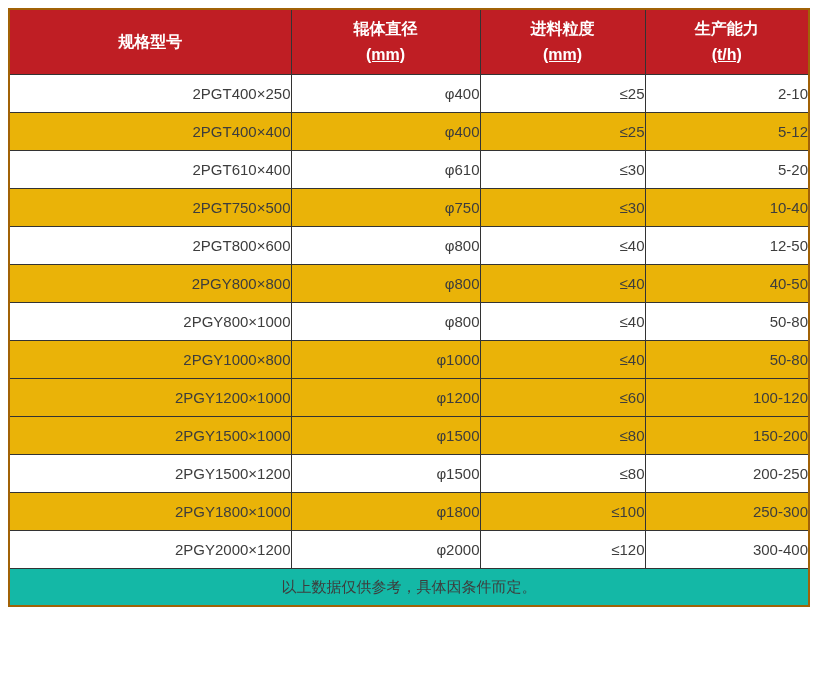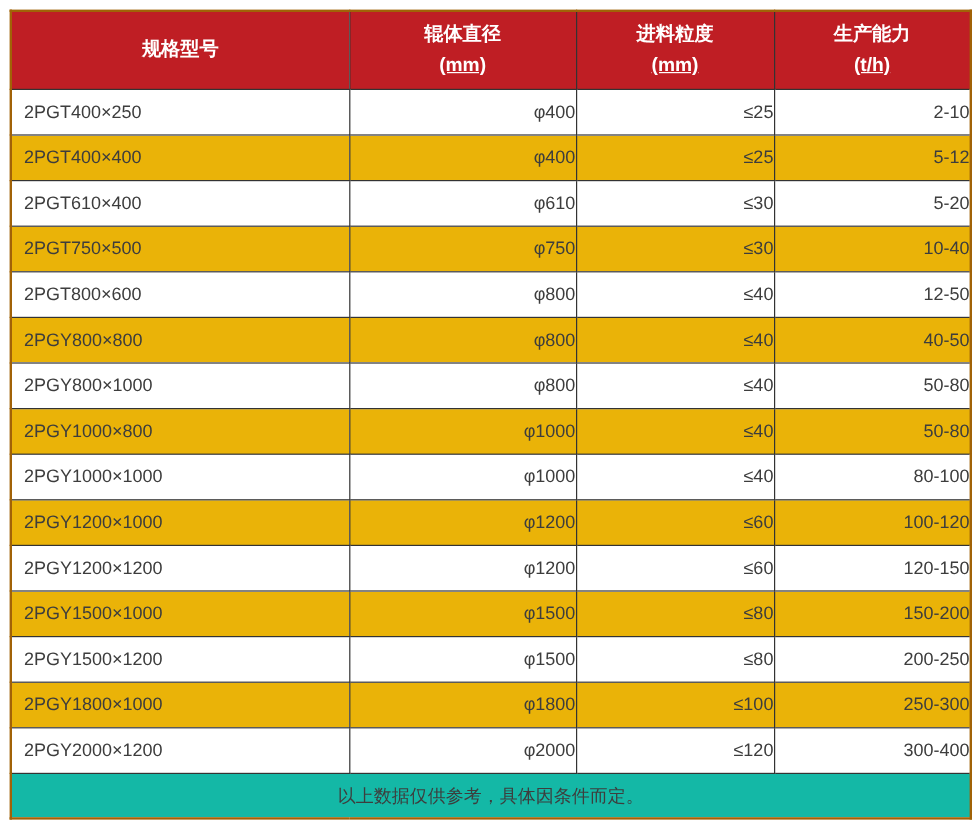--- a/index.html
+++ b/index.html
@@ -51,21 +51,21 @@
     font-size: 15px;
     color: #3d3d3d;
     text-align: right;
     vertical-align: middle;
     background: #ffffff;
   }
   .spec-table tbody tr.alt td {
     background: #eab308;
   }
   .spec-table tbody td.model-cell {
-    text-align: left;
+    text-align: right;
     padding-left: 10px;
   }
   .spec-table tfoot td {
     height: 36px;
     font-size: 15px;
     color: #3d3d3d;
     text-align: center;
     vertical-align: middle;
     background: #14b8a6;
   }
@@ -143,37 +143,25 @@
           <td>φ800</td>
           <td>≤40</td>
           <td>50-80</td>
         </tr>
         <tr class="alt">
           <td class="model-cell">2PGY1000×800</td>
           <td>φ1000</td>
           <td>≤40</td>
           <td>50-80</td>
         </tr>
-        <tr>
-          <td class="model-cell">2PGY1000×1000</td>
-          <td>φ1000</td>
-          <td>≤40</td>
-          <td>80-100</td>
-        </tr>
         <tr class="alt">
           <td class="model-cell">2PGY1200×1000</td>
           <td>φ1200</td>
           <td>≤60</td>
           <td>100-120</td>
-        </tr>
-        <tr>
-          <td class="model-cell">2PGY1200×1200</td>
-          <td>φ1200</td>
-          <td>≤60</td>
-          <td>120-150</td>
         </tr>
         <tr class="alt">
           <td class="model-cell">2PGY1500×1000</td>
           <td>φ1500</td>
           <td>≤80</td>
           <td>150-200</td>
         </tr>
         <tr>
           <td class="model-cell">2PGY1500×1200</td>
           <td>φ1500</td>

